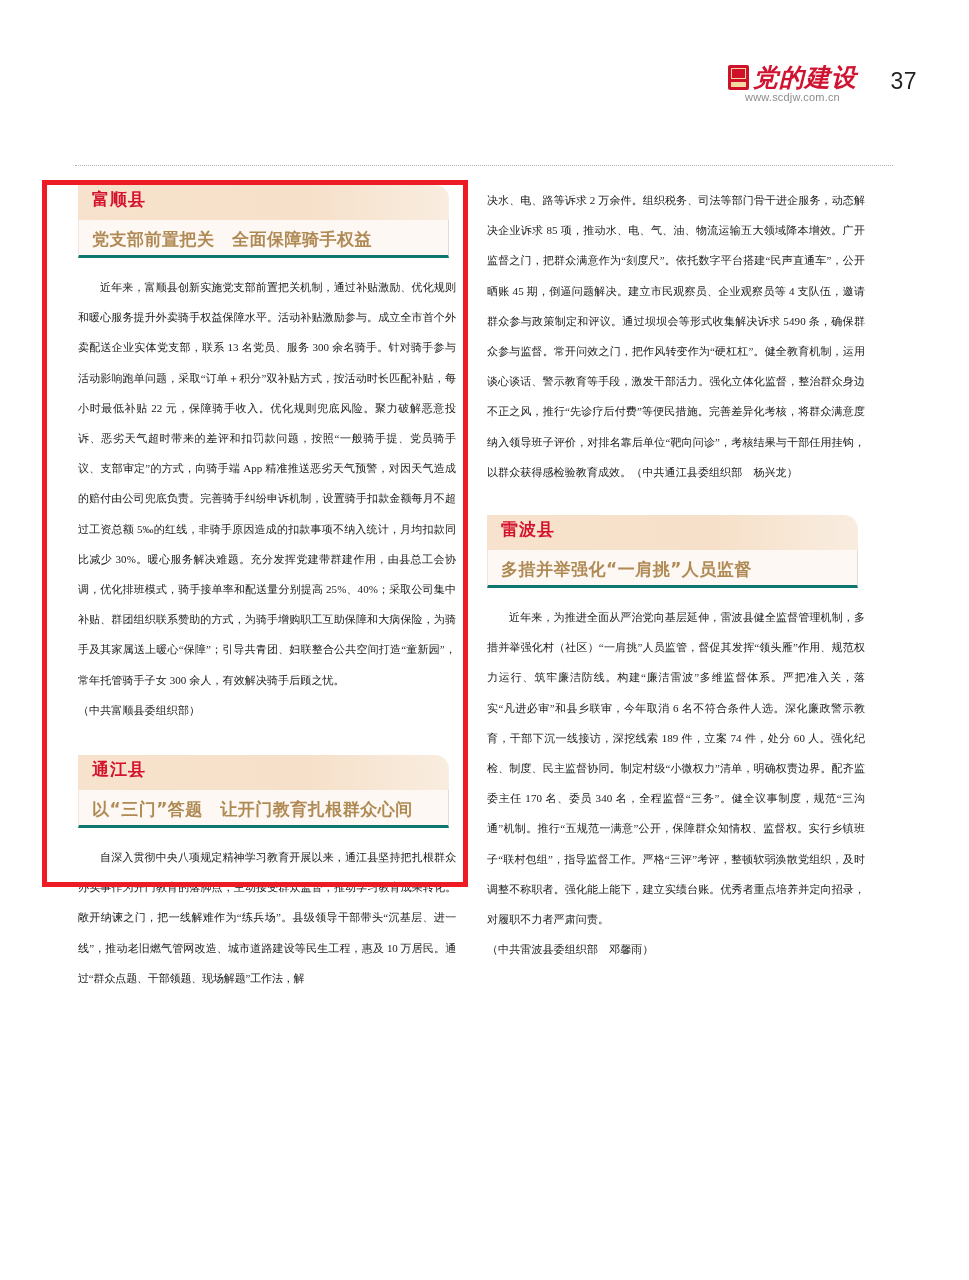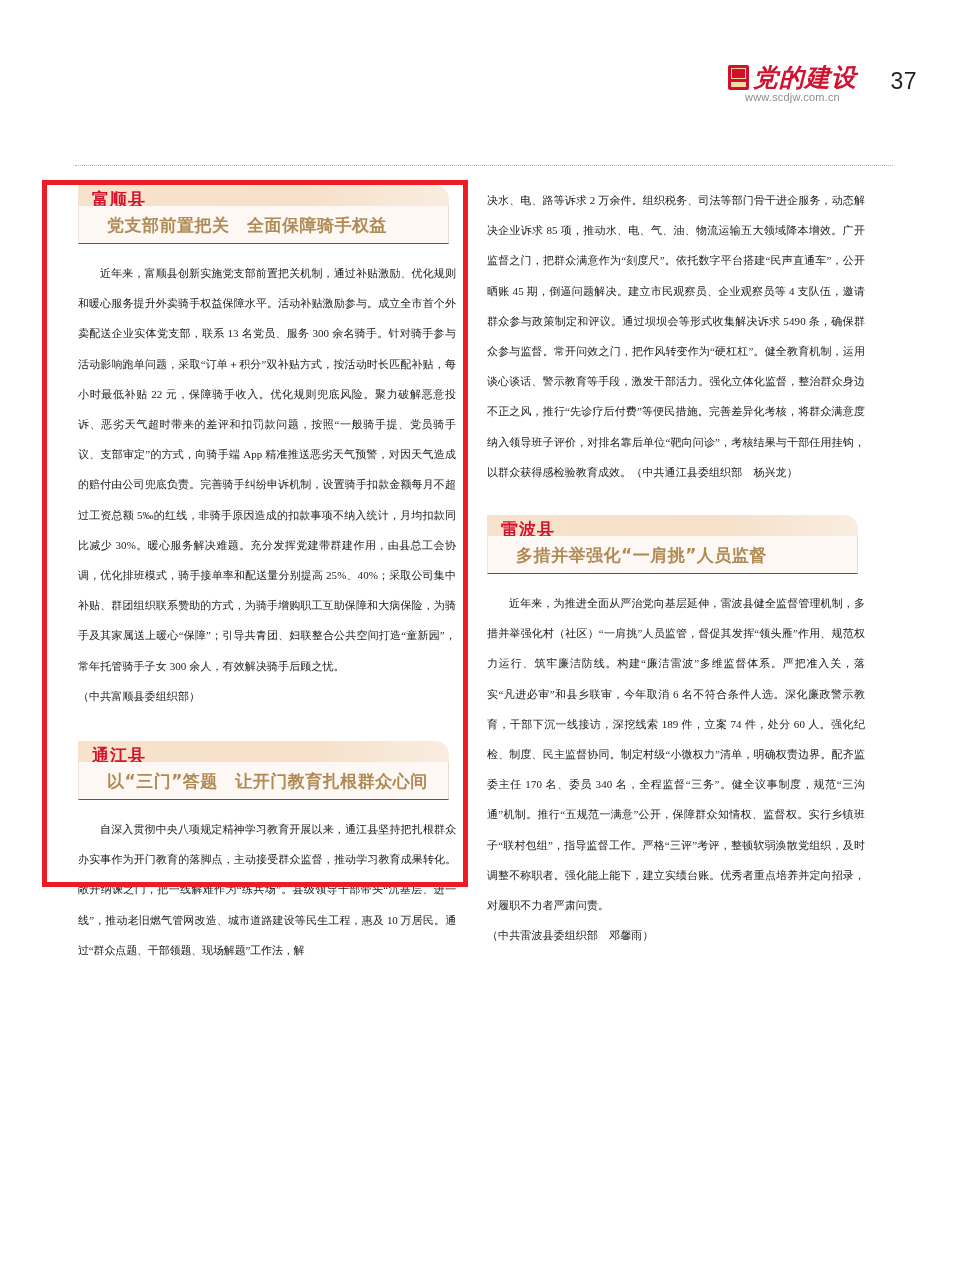--- a/index.html
+++ b/index.html
@@ -115,40 +115,40 @@
   
   .article-header {
     position: relative;
     width: 371px;
     margin-bottom: 14px;
   }
   .ah-county {
     position: relative;
     background: linear-gradient(to right, #f7e2cd 0%, #f6e0c9 62%, #f9ede0 100%);
     border-top-right-radius: 14px;
-    height: 21px;
+    height: 35px;
     line-height: 29px;
     padding-left: 14px;
     box-sizing: border-box;
     font-family: "DejaVu Sans", sans-serif;
     font-weight: bold;
     font-size: 17px;
     color: #d4122c;
     letter-spacing: 1px;
   }
   .ah-title {
     position: relative;
     background: #fdf8f3;
-    border-bottom: 1px solid #0f766e;
+    border-bottom: 3px solid #0f766e;
     border-right: 1px solid #e3dbd3;
     border-left: 1px solid #efe7df;
     box-sizing: border-box;
     height: 38px;
     line-height: 38px;
-    padding-left: 28px;
+    padding-left: 13px;
     font-family: "DejaVu Sans", sans-serif;
     font-weight: bold;
     font-size: 17px;
     color: #b08a54;
     letter-spacing: 0.5px;
     white-space: nowrap;
   }
 
   
   .body-text {

